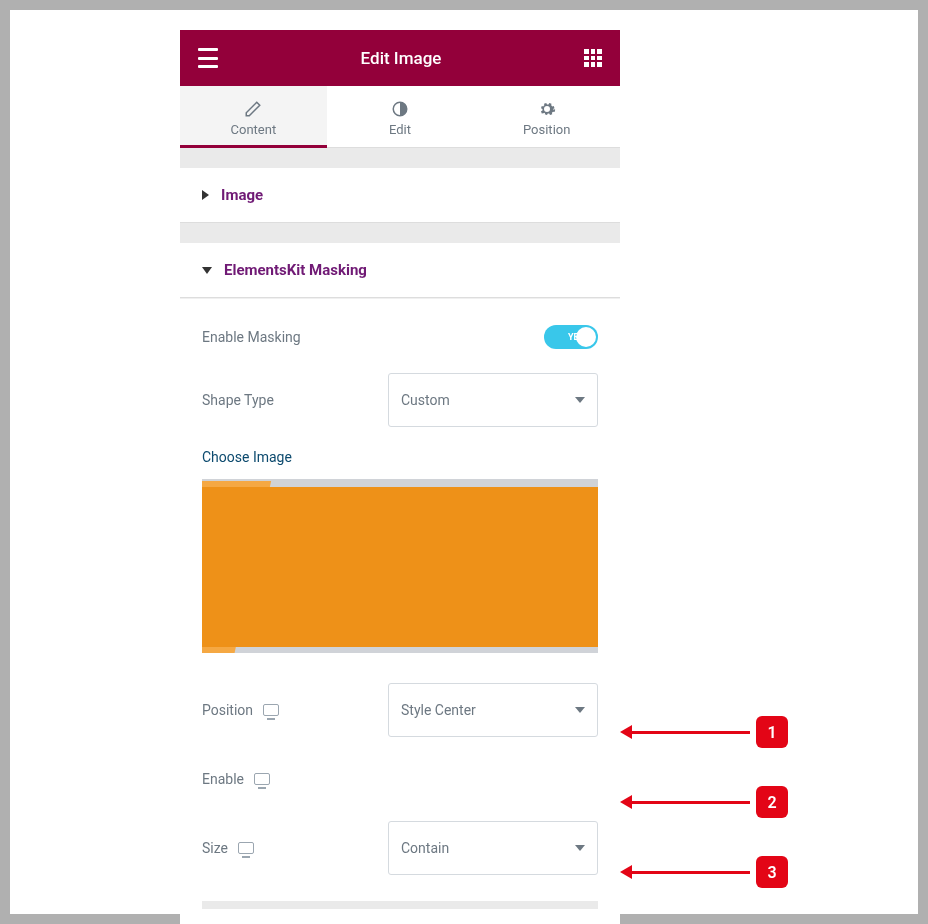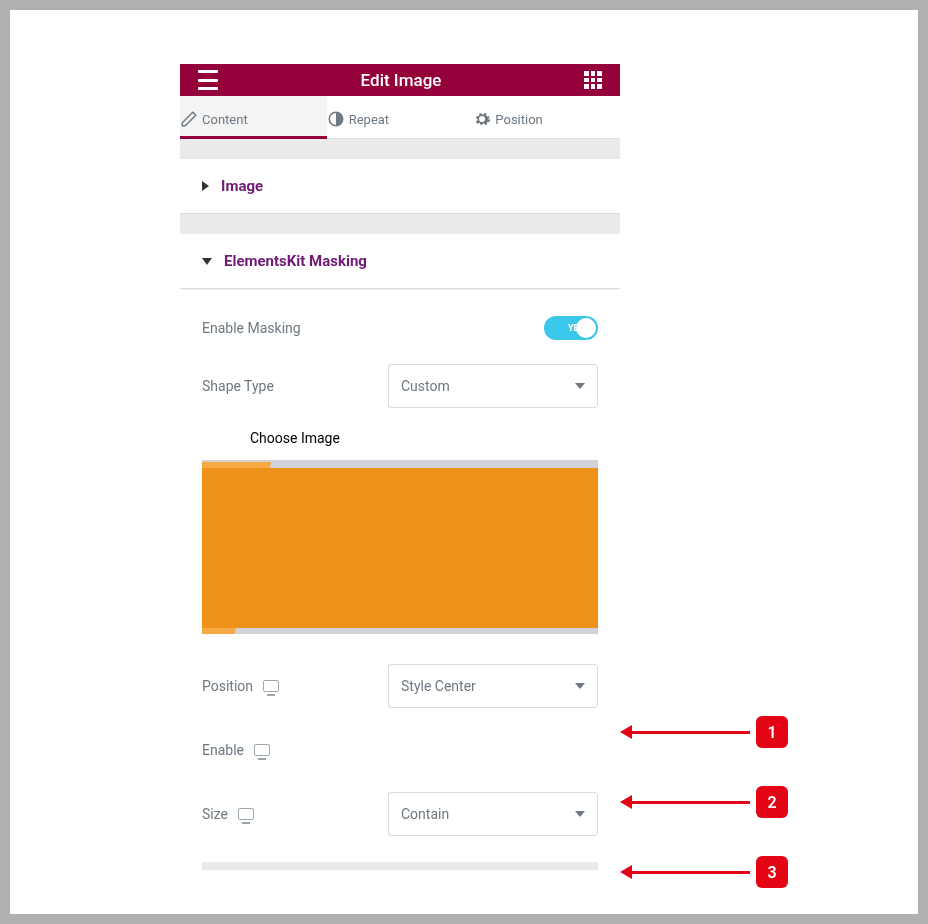--- a/index.html
+++ b/index.html
@@ -17,45 +17,45 @@
 .panel {
   position: absolute;
   left: 170px;
   top: 20px;
   width: 440px;
   background: #fff;
 }
 .header {
   background: #93003a;
   color: #fff;
-  height: 32px;
+  height: 56px;
   display: flex;
   align-items: center;
   justify-content: space-between;
   padding: 0 18px;
-  margin-top: 34px;
 }
 .header-title { font-size: 17px; font-weight: 500; }
 .hamburger, .grid-icon { width: 20px; height: 20px; display: flex; flex-direction: column; justify-content: space-between; cursor: pointer; }
 .hamburger span { display: block; height: 3px; width: 100%; background: #fff; border-radius: 1px; }
 .grid-icon { display: grid; grid-template-columns: repeat(3,1fr); grid-template-rows: repeat(3,1fr); gap: 2px; width: 18px; height: 18px; }
 .grid-icon span { background: #fff; }
 .tabs {
   display: flex;
   background: #fff;
   border-bottom: 1px solid #ddd;
 }
 .tab {
   flex: 1;
   text-align: center;
   padding: 14px 0 10px;
   color: #6d7882;
   font-size: 13px;
   cursor: pointer;
   display: flex;
+  flex-direction: column;
   align-items: center;
   gap: 4px;
   position: relative;
 }
 .tab.active { background: #f4f4f4; }
 .tab.active::after {
   content: "";
   position: absolute;
   left: 0; right: 0; bottom: -1px;
   height: 3px;
@@ -118,39 +118,39 @@
   right: 2px;
 }
 .toggle-label {
   color: #fff;
   font-size: 9px;
   font-weight: 700;
   margin-left: 24px;
 }
 .select {
   width: 210px;
-  height: 44px;
+  height: 54px;
   border: 1px solid #d5dadf;
   border-radius: 3px;
   display: flex;
   align-items: center;
   justify-content: space-between;
   padding: 0 12px;
   color: #6d7882;
   font-size: 14px;
   cursor: pointer;
   background: #fff;
 }
 .select-caret {
   width: 0; height: 0;
   border-left: 5px solid transparent;
   border-right: 5px solid transparent;
   border-top: 6px solid #6d7882;
 }
-.choose-label { color: #000000; font-size: 14px; padding: 10px 0 14px; margin-left: 48px; }
+.choose-label { color: #0c4a6e; font-size: 14px; padding: 10px 0 14px; }
 .image-preview {
   width: 100%;
   height: 174px;
   background: #d0d3d8;
   position: relative;
   overflow: hidden;
   cursor: pointer;
 }
 .image-shape {
   position: absolute;
@@ -231,21 +231,21 @@
         <svg class="tab-icon" viewBox="0 0 24 24" fill="none" stroke="currentColor" stroke-width="2">
             <path d="M17 3l4 4L7 21H3v-4L17 3z"></path>
           </svg>
         <span>Content</span>
       </div>
       <div class="tab">
         <svg class="tab-icon" viewBox="0 0 24 24">
             <circle cx="12" cy="12" r="9" fill="none" stroke="currentColor" stroke-width="2"></circle>
             <path d="M12 3a9 9 0 010 18V3z" fill="currentColor"></path>
           </svg>
-        <span>Repeat</span>
+        <span>Edit</span>
       </div>
       <div class="tab">
         <svg class="tab-icon" viewBox="0 0 24 24" fill="currentColor">
             <path d="M12 8a4 4 0 100 8 4 4 0 000-8zm9 4l2 1-1 3-2-.5a8 8 0 01-1.5 1.5l.5 2-3 1-1-2a8 8 0 01-2 0l-1 2-3-1 .5-2A8 8 0 017 17.5L5 18l-1-3 2-1a8 8 0 010-2l-2-1 1-3 2 .5A8 8 0 018.5 7L8 5l3-1 1 2a8 8 0 012 0l1-2 3 1-.5 2A8 8 0 0119 8.5l2-.5 1 3-2 1a8 8 0 010 2z"></path>
           </svg>
         <span>Position</span>
       </div>
     </div>
 
     <div class="spacer"></div>

